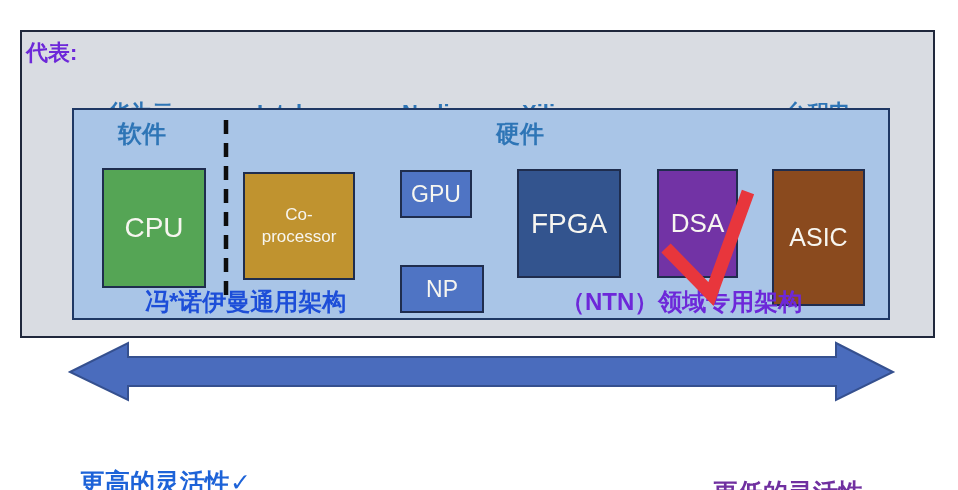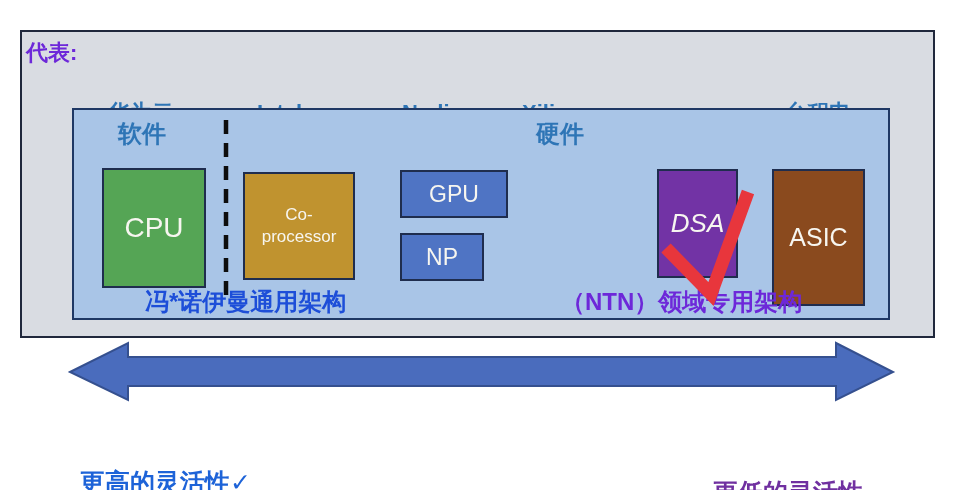--- a/index.html
+++ b/index.html
@@ -19,32 +19,32 @@
   .col-4 { left: 500px; top: 6px; }
   .col-5 { left: 633px; top: 21px; }
   .col-6 { left: 763px; top: 6px; }
 
   .inner-panel {
     position: absolute; left: 50px; top: 76px; width: 818px; height: 212px;
     background: #a9c5e7; border: 2px solid #8b5cf6;
   }
   .zone-label { position: absolute; font-size: 24px; font-weight: 600; }
   .software-label { left: 44px; top: 8px; }
-  .hardware-label { left: 462px; top: 8px; }
+  .hardware-label { left: 422px; top: 8px; }
 
   .block {
     position: absolute; display: flex; align-items: center; justify-content: center;
     color: #f7f6f0; border: 2px solid #1f2d4e; text-align: center;
   }
   .blk-cpu  { left: 28px;  top: 58px;  width: 104px; height: 120px; font-size: 28px; }
   .blk-cop  { left: 169px; top: 62px;  width: 112px; height: 108px; font-size: 17px; line-height: 22px; justify-content: center; }
-  .blk-gpu  { left: 326px; top: 60px;  width: 108px;  height: 48px;  font-size: 23px; }
+  .blk-gpu  { left: 326px; top: 60px;  width: 72px;  height: 48px;  font-size: 23px; }
   .blk-np   { left: 326px; top: 123px; width: 84px;  height: 48px;  font-size: 23px; }
   .blk-fpga { left: 443px; top: 59px;  width: 104px; height: 109px; font-size: 28px; }
-  .blk-dsa  { left: 583px; top: 59px;  width: 81px;  height: 109px; font-size: 26px; font-style: italic; }
+  .blk-dsa  { left: 583px; top: 59px;  width: 81px;  height: 109px; font-size: 26px; }
   .blk-asic { left: 698px; top: 59px;  width: 93px;  height: 137px; font-size: 25px; }
 
   .caption { position: absolute; font-size: 24px; font-weight: 600; white-space: pre; }
   .caption-left  { left: 71px;  top: 176px; }
   .caption-right { left: 487px; top: 176px; }
 
   .divider-svg { position: absolute; left: 0; top: 0; width: 818px; height: 212px; pointer-events: none; }
 
   .overlay-svg { position: absolute; left: 0; top: 0; width: 958px; height: 490px; pointer-events: none; }
 
@@ -98,24 +98,27 @@
         <span>
           <span>Co-</span><br>
           <span>processor</span>
         </span>
       </div>
 
       <div class="block blk-gpu" style="background-color: rgb(79, 116, 196);">
         <span>GPU</span>
       </div>
 
-      <div class="block blk-np" style="background-color: rgb(79, 116, 196);">
+      <div class="block blk-np" style="background-color: rgb(79, 116, 196); margin-top: 32px;">
         <span>NP</span>
       </div>
 
+      <div class="block blk-fpga" style="background-color: rgb(51, 84, 142);">
+        <span>FPGA</span>
+      </div>
 
       <div class="block blk-dsa" style="background-color: rgb(114, 51, 165);">
         <span>DSA</span>
       </div>
 
       <div class="block blk-asic" style="background-color: rgb(138, 74, 30);">
         <span>ASIC</span>
       </div>
 
       <div class="caption caption-left" style="color: #1d4ed8;">冯*诺伊曼通用架构</div>

